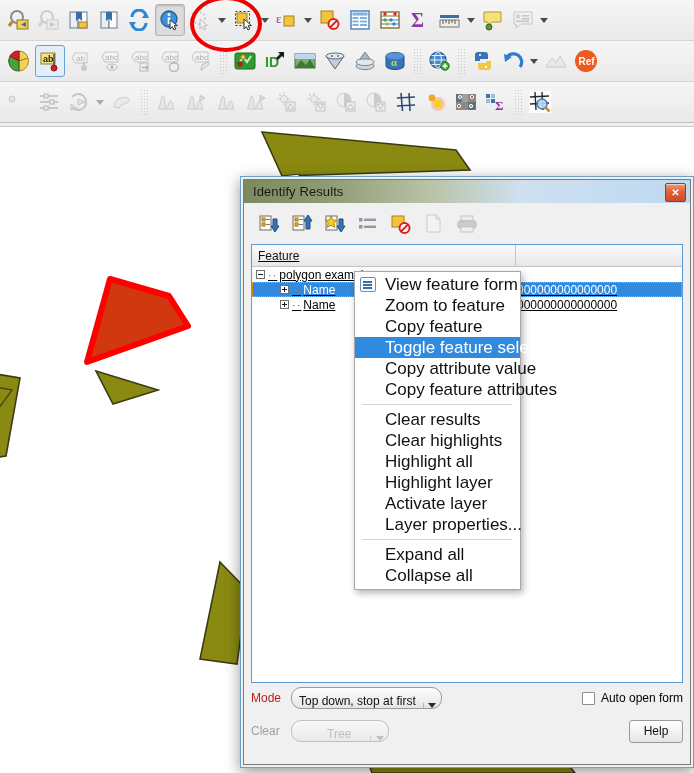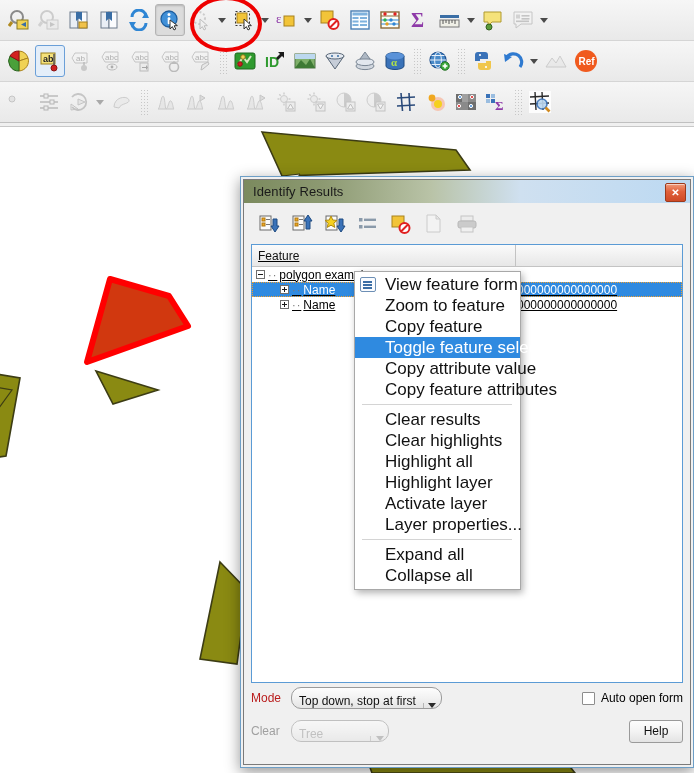--- a/index.html
+++ b/index.html
@@ -222,21 +222,21 @@
     width: 17px; border-left: 1px solid #b5b5b5;
     display: flex; align-items: center; justify-content: center;
   }
   .combo .cbtn i {
     width: 0; height: 0;
     border-left: 4px solid transparent;
     border-right: 4px solid transparent;
     border-top: 5px solid #2a2a2a;
   }
   .combo.disabled { opacity: .55; }
-  .combo.disabled .ctext { color: #9a9a9a; }
+  .combo.disabled .ctext { color: #9a9a9a; margin-left: 28px; }
   .combo.disabled .cbtn i { border-top-color: #9a9a9a; }
   .spacer { flex: 1; }
   .checkrow { display: flex; align-items: center; }
   .checkbox {
     width: 13px; height: 13px; box-sizing: border-box;
     border: 1px solid #8d8d8d; background: #fff;
     margin-right: 6px; border-radius: 1px;
   }
   .checklabel { font-size: 12px; }
   .btn {

